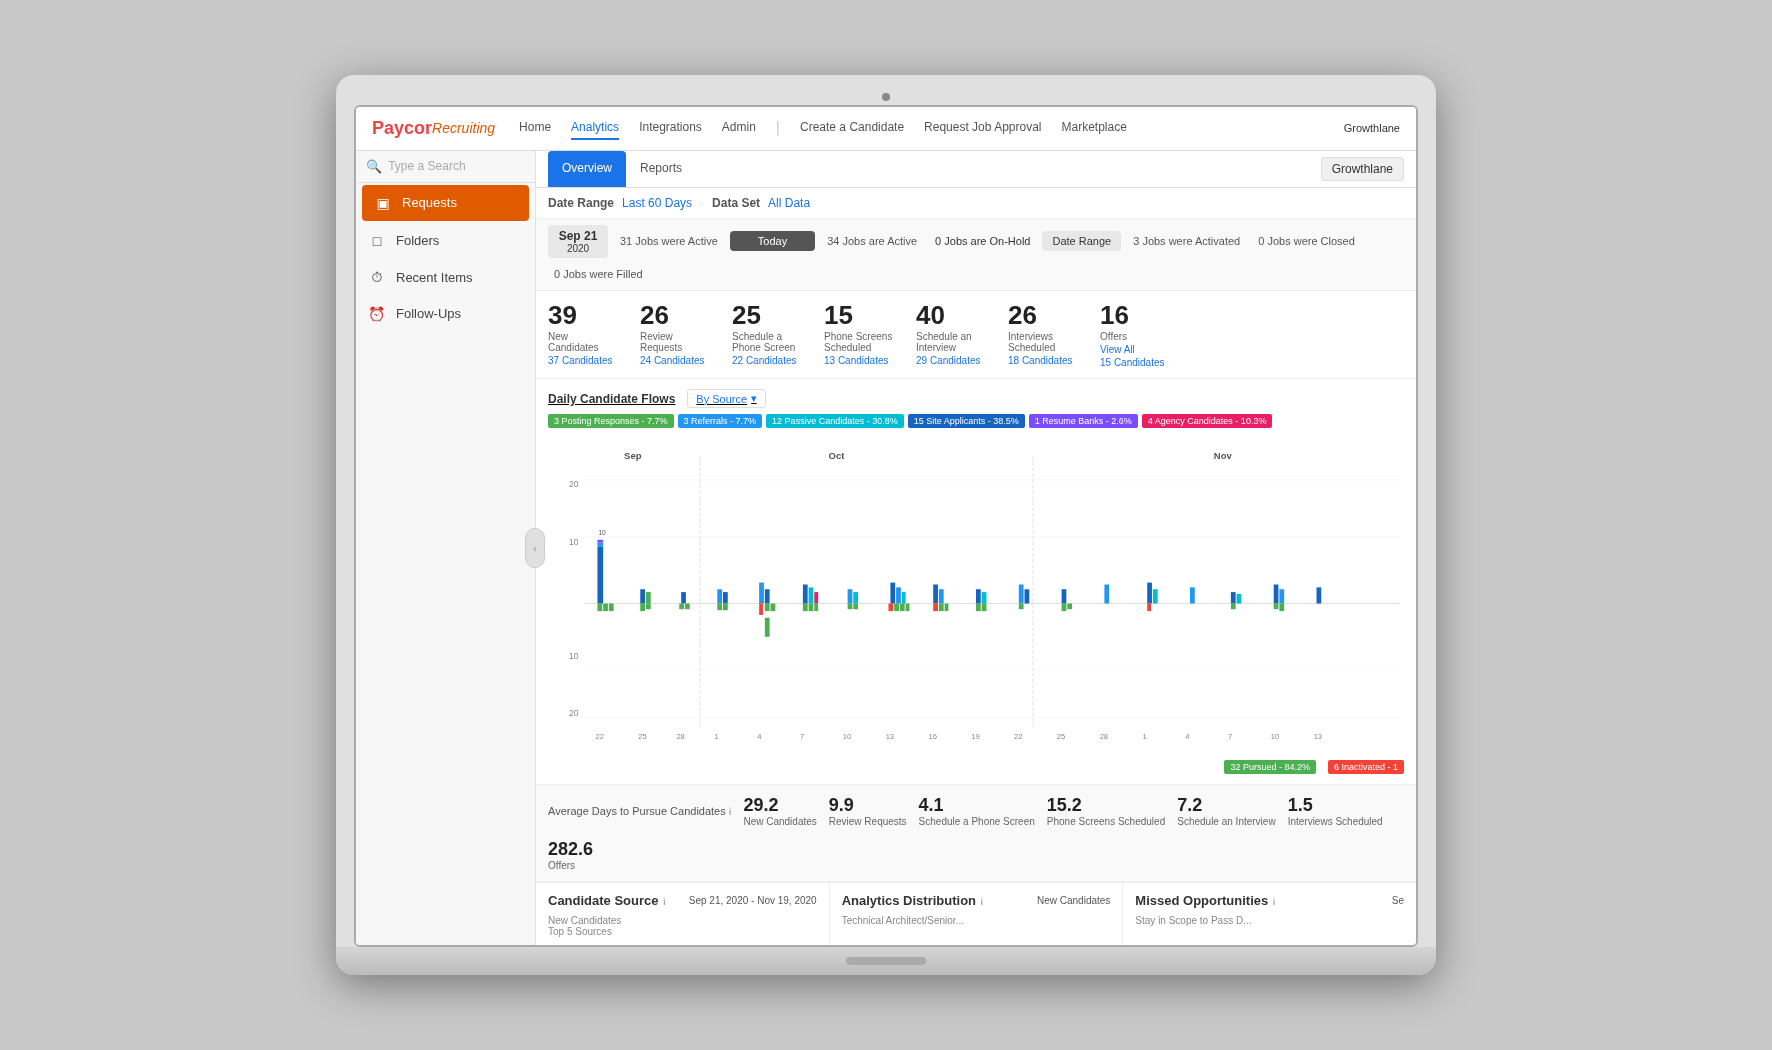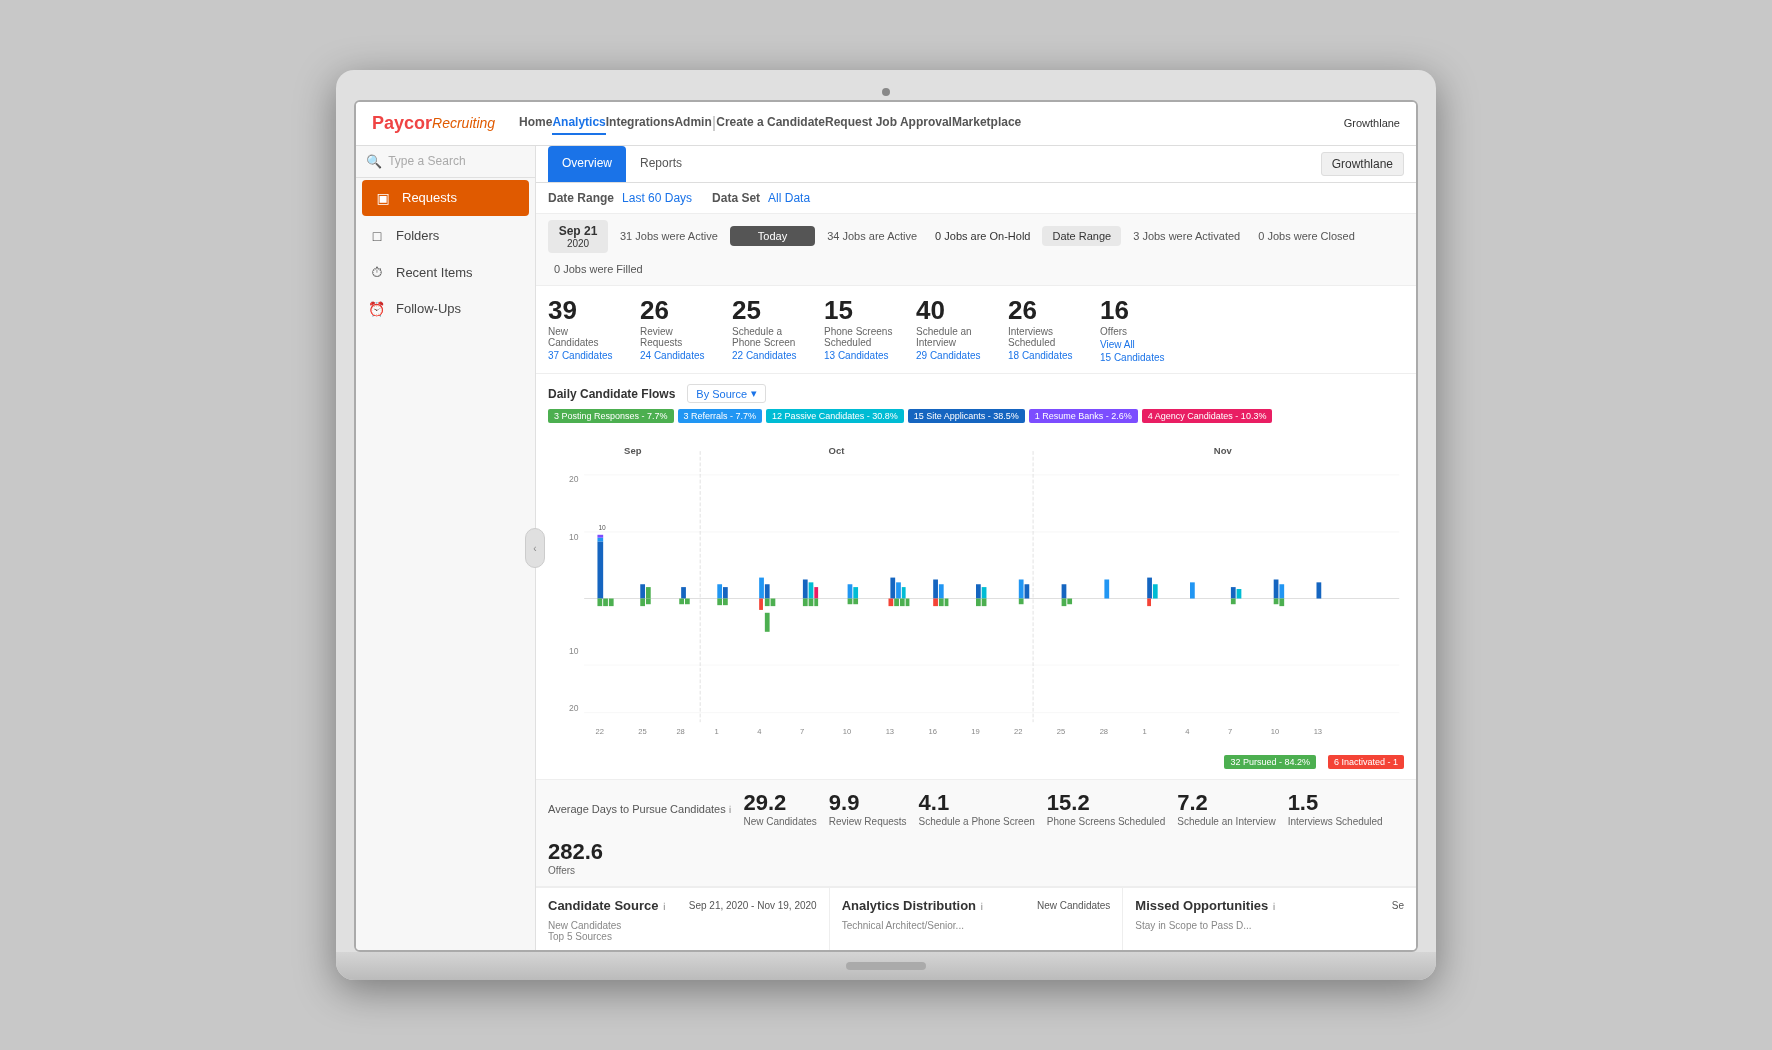--- a/index.html
+++ b/index.html
@@ -76,22 +76,22 @@
       color: #ef4444;
     }
     .logo-accent {
       color: #e05a00;
       font-style: italic;
       font-size: 14px;
     }
     .nav-links {
       display: flex;
       align-items: center;
+      gap: 20px;
       flex: 1;
-      font-weight: bold;
     }
     .nav-link {
       font-size: 12px;
       color: #555;
       cursor: pointer;
       padding: 4px 0;
       border-bottom: 2px solid transparent;
     }
     .nav-link.active {
       color: #1a73e8;
@@ -283,20 +283,21 @@
     
     .chart-section {
       padding: 10px 12px;
       border-bottom: 1px solid #eee;
     }
     .chart-header {
       display: flex;
       align-items: center;
       gap: 12px;
       margin-bottom: 6px;
+      text-decoration: underline;
     }
     .chart-title { font-size: 12px; font-weight: bold; color: #333; }
     .chart-filter {
       display: flex;
       align-items: center;
       gap: 4px;
       font-size: 11px;
       color: #1a73e8;
       cursor: pointer;
       border: 1px solid #ddd;
@@ -342,21 +343,21 @@
       font-size: 11px;
       color: #555;
       min-width: 90px;
     }
     .avg-stat-item {
       display: flex;
       flex-direction: column;
       min-width: 70px;
     }
     .avg-number {
-      font-size: 22px;
+      font-size: 18px;
       font-weight: bold;
       color: #222;
     }
     .avg-label { font-size: 10px; color: #666; }
 
     
     .bottom-cards {
       display: flex;
       gap: 0;
       border-top: 1px solid #eee;

